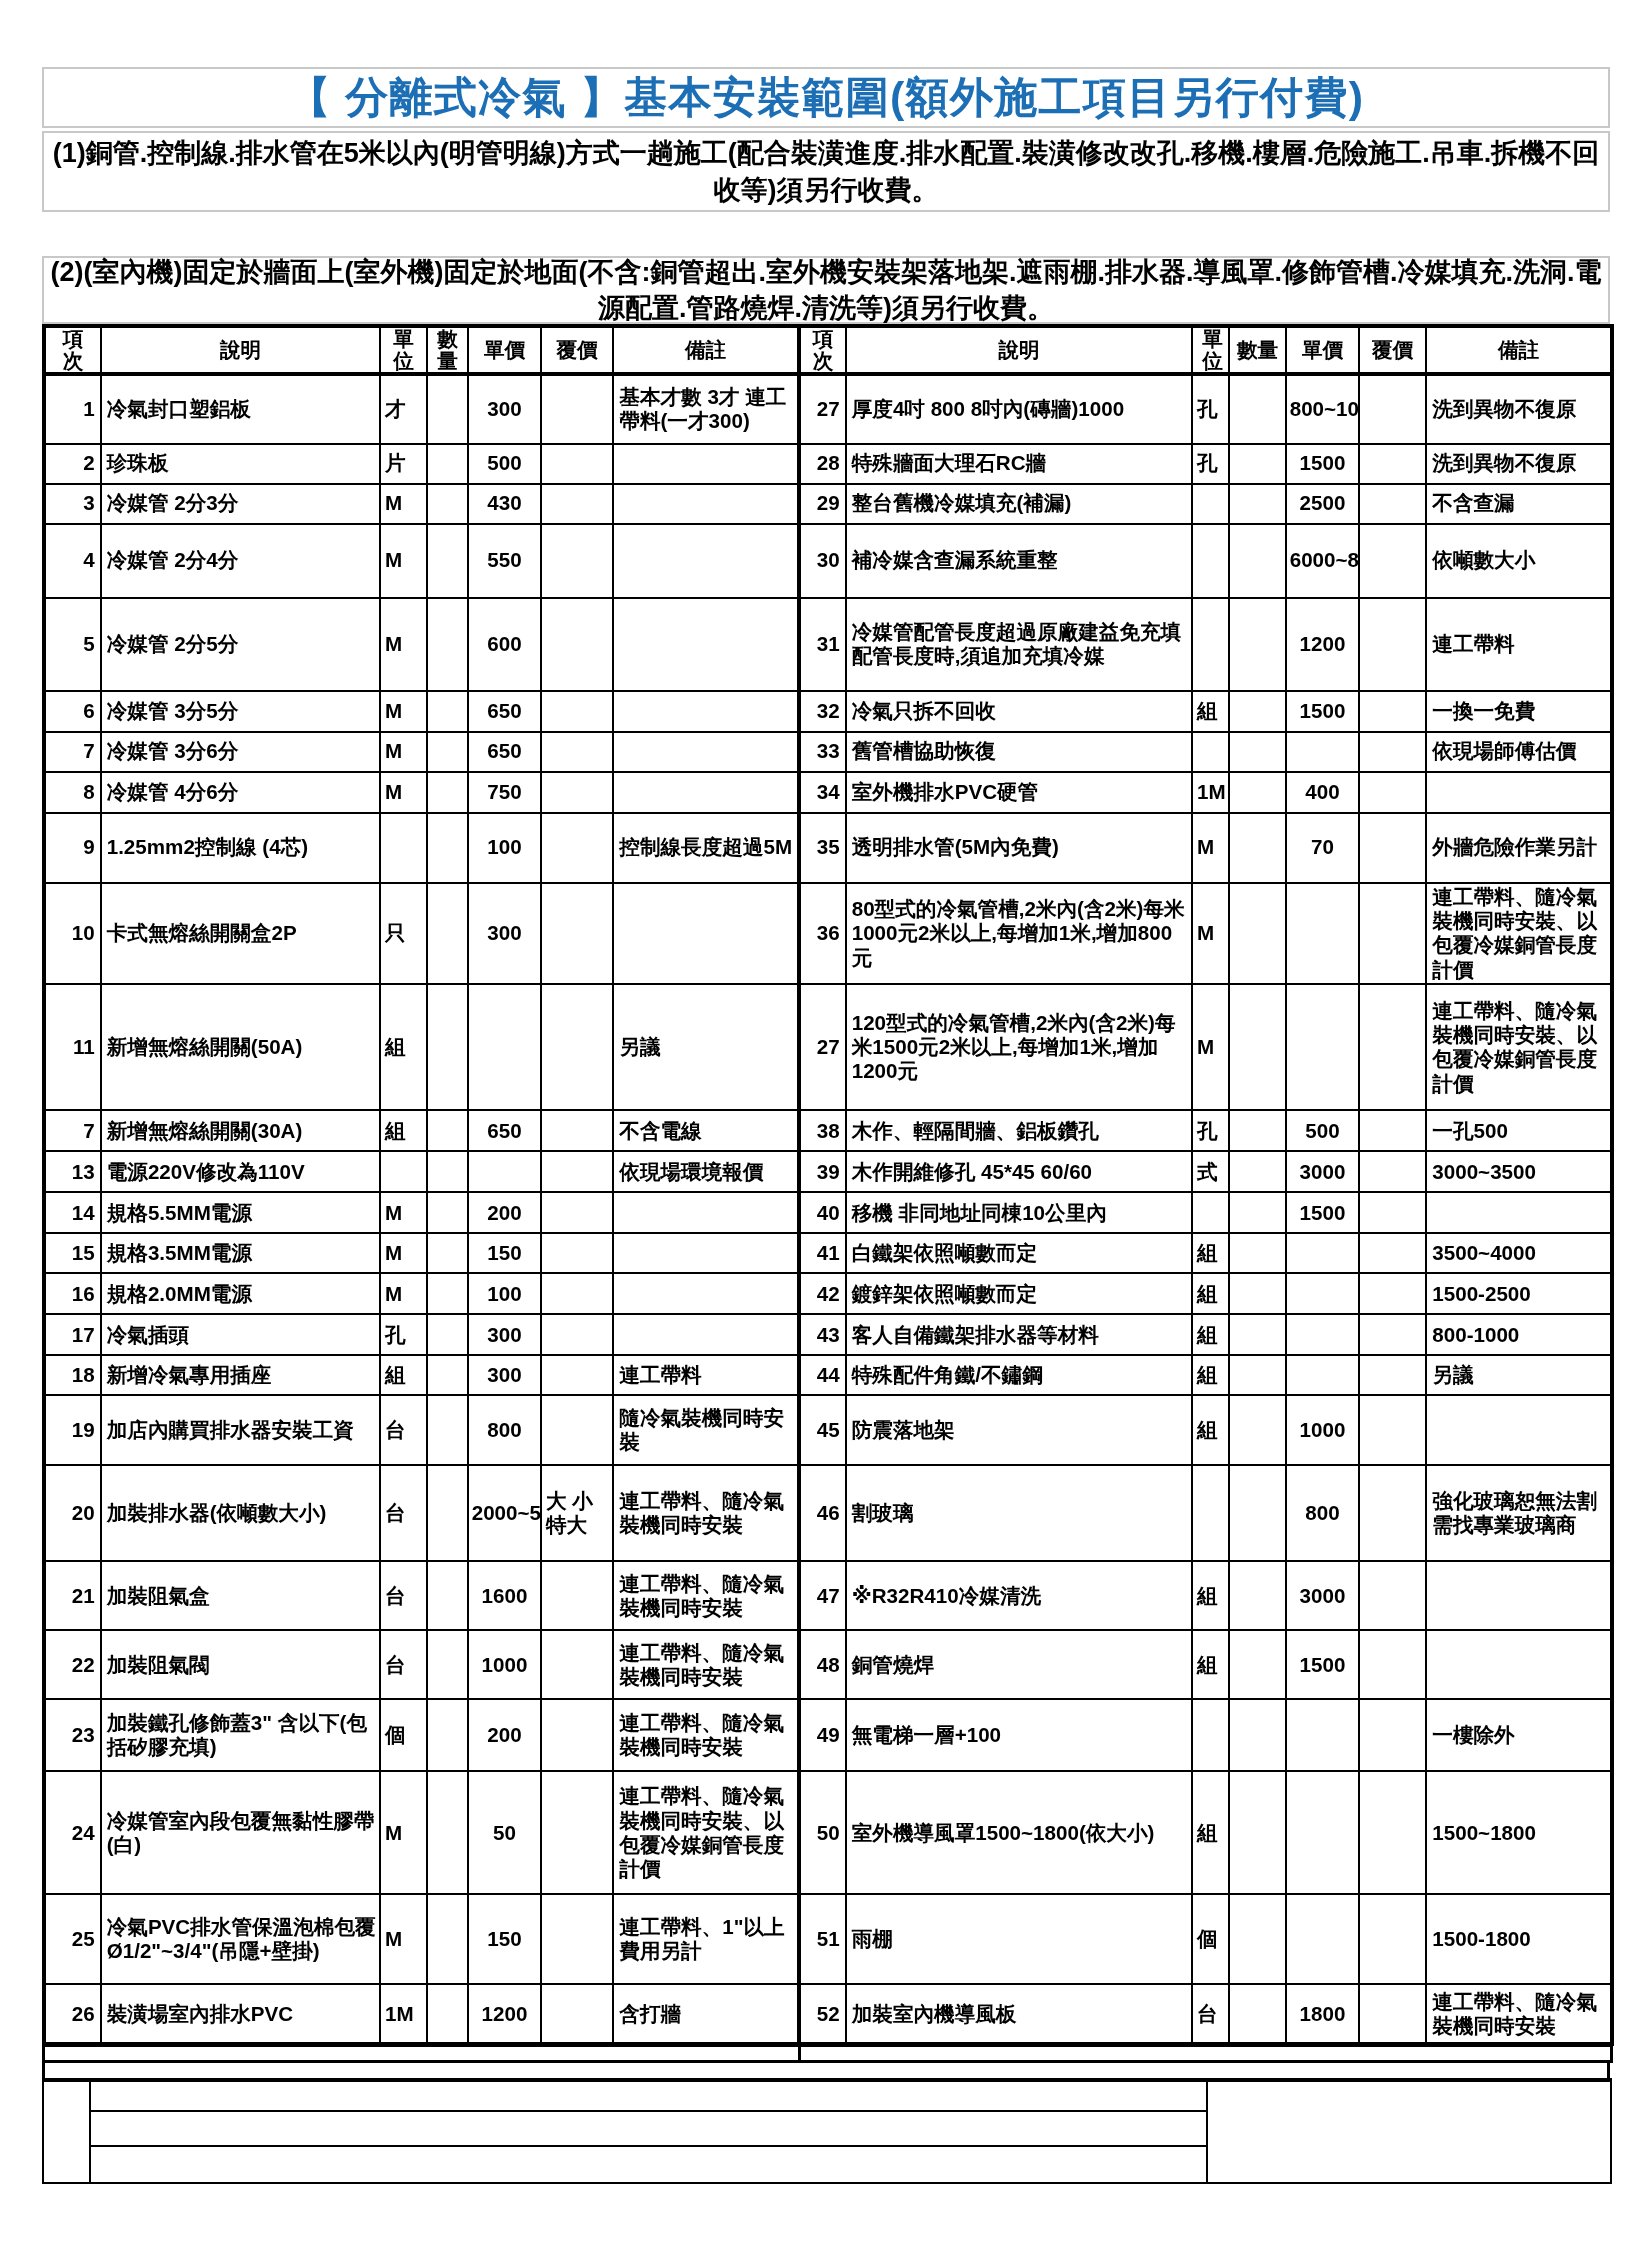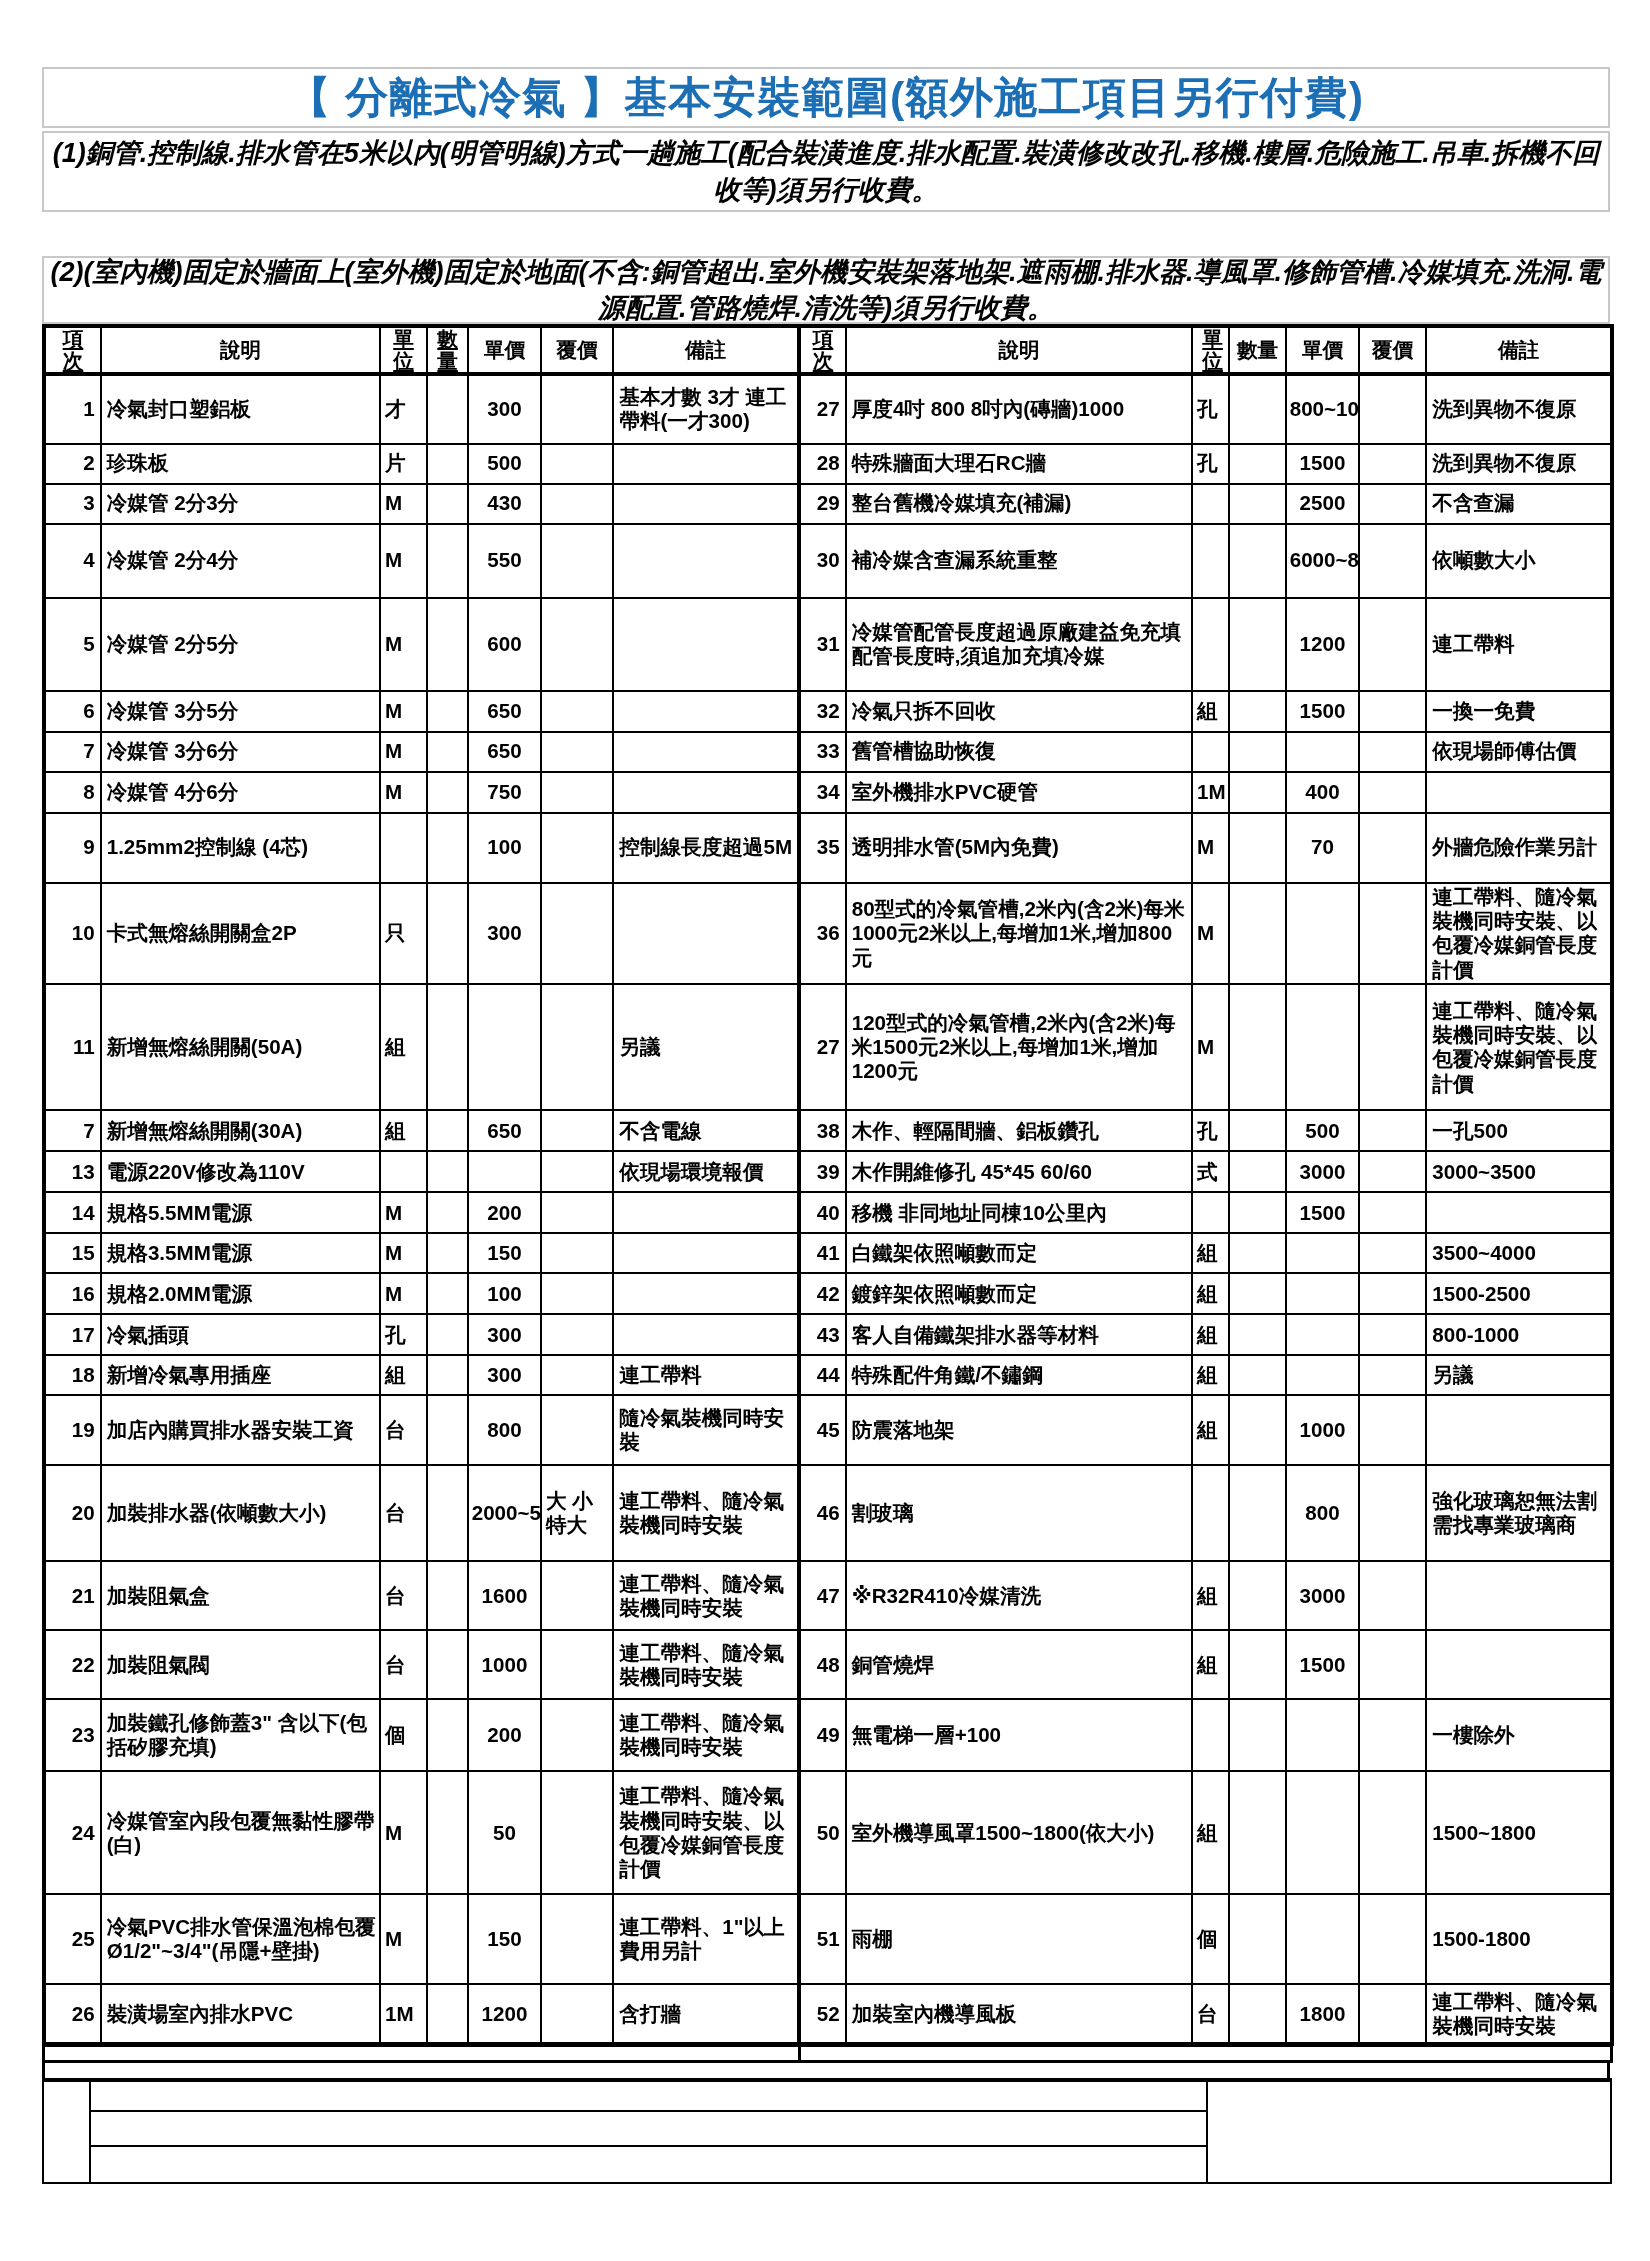--- a/index.html
+++ b/index.html
@@ -13,32 +13,32 @@
   .title-box{
     border:2px solid #c8c8c8;height:57px;display:flex;align-items:center;justify-content:center;
   }
   .title-box h1{
     margin:0;font-size:43px;letter-spacing:1.3px;white-space:nowrap;
   }
   .intro-box{
     border:2px solid #c8c8c8;margin-top:3.3px;
     display:flex;align-items:center;justify-content:center;
     text-align:center;font-size:27px;line-height:1.35;
-    padding:5.3px 2.7px;box-sizing:border-box;font-style:italic;
+    padding:5.3px 2.7px;box-sizing:border-box;
   }
   
   table{border-collapse:collapse;table-layout:fixed;}
   .main{width:1568px;}
   .main th,.main td{
     border:2px solid #000;border-top-width:2.7px;border-bottom-width:2.7px;
     font-size:20.6px;line-height:1.18;overflow:hidden;
     padding:1.3px 2.7px;vertical-align:middle;box-sizing:border-box;
   }
   .main thead th{border-bottom-width:4px;text-align:center;padding:1.3px 0;}
-  .main th.stack{padding:0 9.3px;word-break:break-all;line-height:1.05;text-decoration:underline;}
+  .main th.stack{padding:0 9.3px;word-break:break-all;line-height:1.05;}
   .main td.c-no{text-align:right;padding-right:5.3px;}
   .main td.c-desc{text-align:left;padding-left:4.7px;}
   .main td.c-unit{text-align:left;padding-left:4px;}
   .main td.c-price{text-align:center;}
   .main td.c-dup{text-align:left;padding-left:4px;word-break:break-all;}
   .main td.c-note{text-align:left;padding-left:5.3px;}
   .main .half-split{border-left-width:4px;}
   .main table,.main{border:4px solid #000;}
   
   .redtext{color:#c0272d;}

